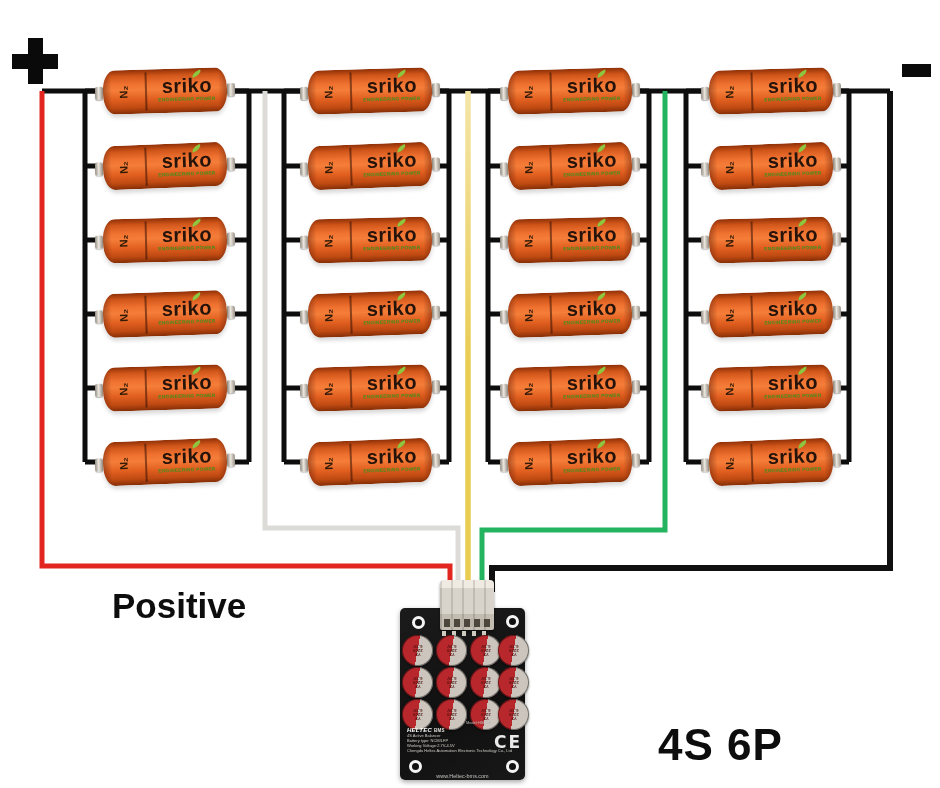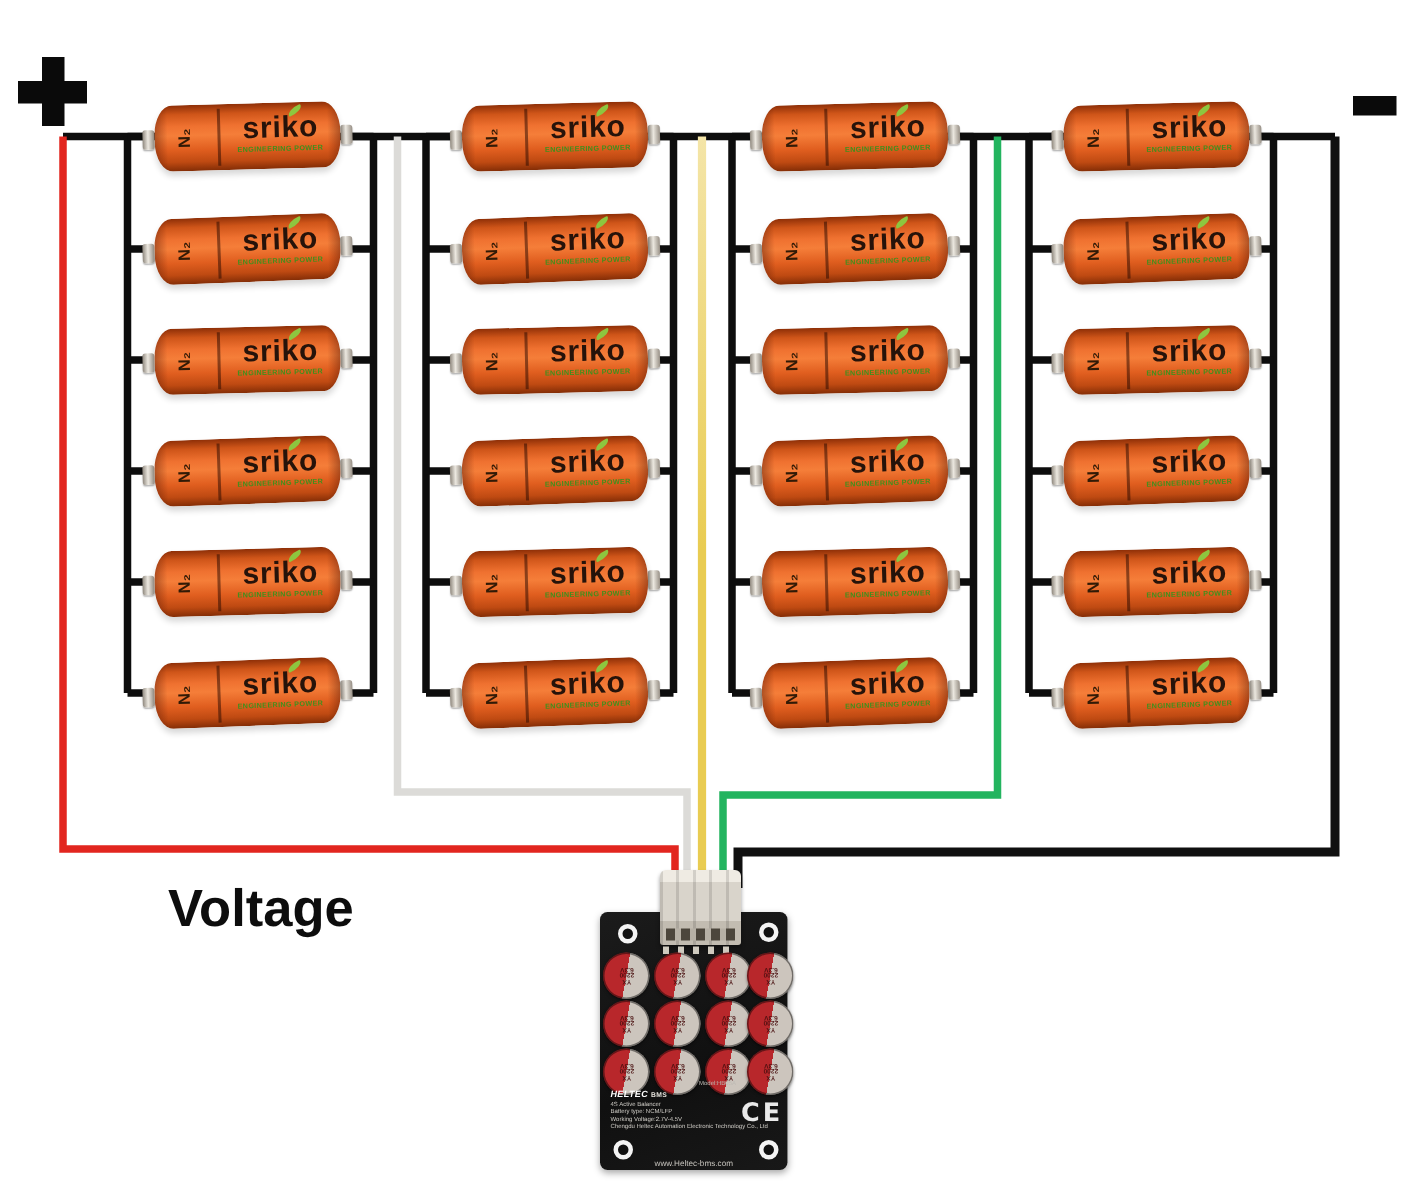--- a/index.html
+++ b/index.html
@@ -444,21 +444,22 @@
       <span class="nub"></span>
     </div>
     </div>
 
   <div class="plus">
       <i class="pv"></i>
       <i class="ph"></i>
     </div>
   <div class="minus"></div>
 
-  <div class="lbl positive">Voltage</div>
+  <div class="lbl positive">Positive</div>
+  <div class="lbl pack">4S 6P</div>
 
   <div class="board">
     <div class="connector"></div>
     <div class="pinstrip"></div>
     <div class="hole" style="left:12px;top:8px"></div>
     <div class="hole" style="left:106px;top:7px"></div>
     <div class="hole" style="left:9px;top:152px"></div>
     <div class="hole" style="left:106px;top:152px"></div>
     <div id="caps">
         <div class="cap" style="left: 2px; top: 27px;">

